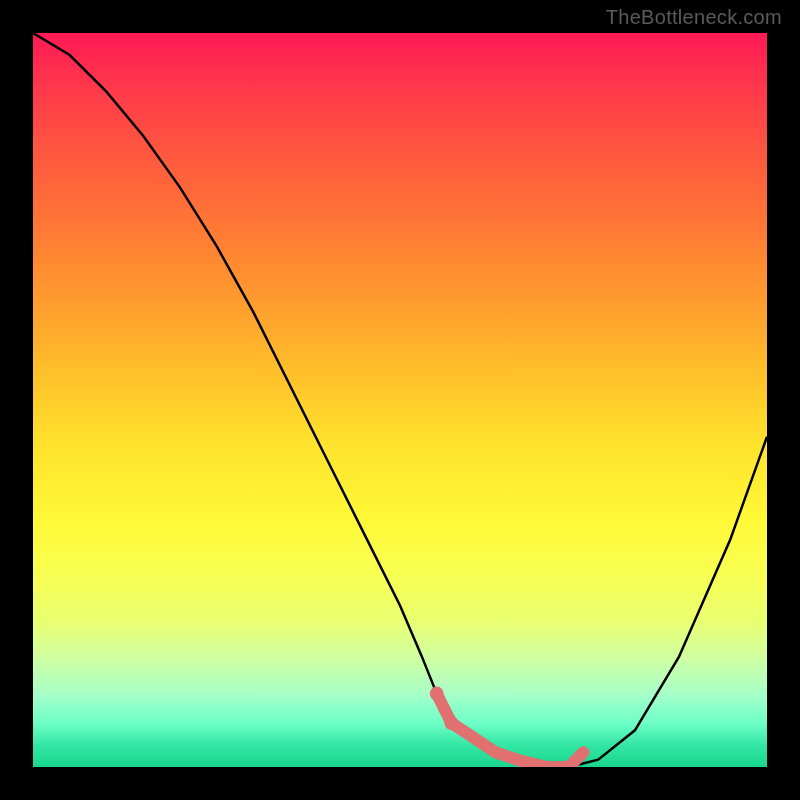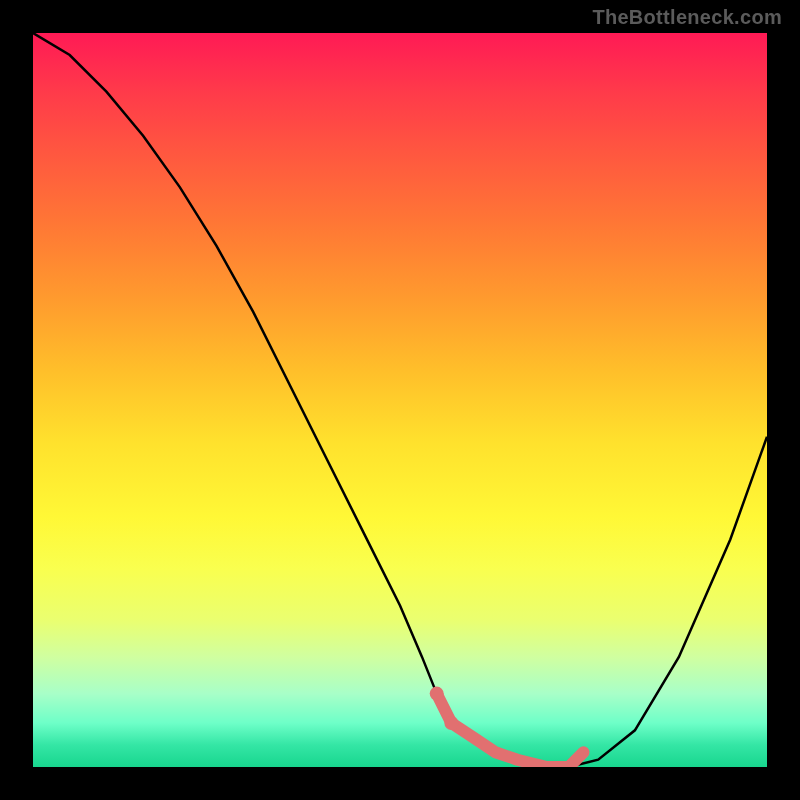--- a/index.html
+++ b/index.html
@@ -16,21 +16,21 @@
     width: 800px;
     height: 800px;
     background: #000;
   }
   .watermark {
     position: absolute;
     top: 6px;
     right: 18px;
     color: #5b5b5b;
     font-size: 20px;
-    font-weight: 700;
+    font-weight: 400;
     letter-spacing: 0.3px;
     z-index: 5;
   }
   .plot-area {
     position: absolute;
     left: 33px;
     top: 33px;
     width: 734px;
     height: 734px;
     overflow: hidden;

